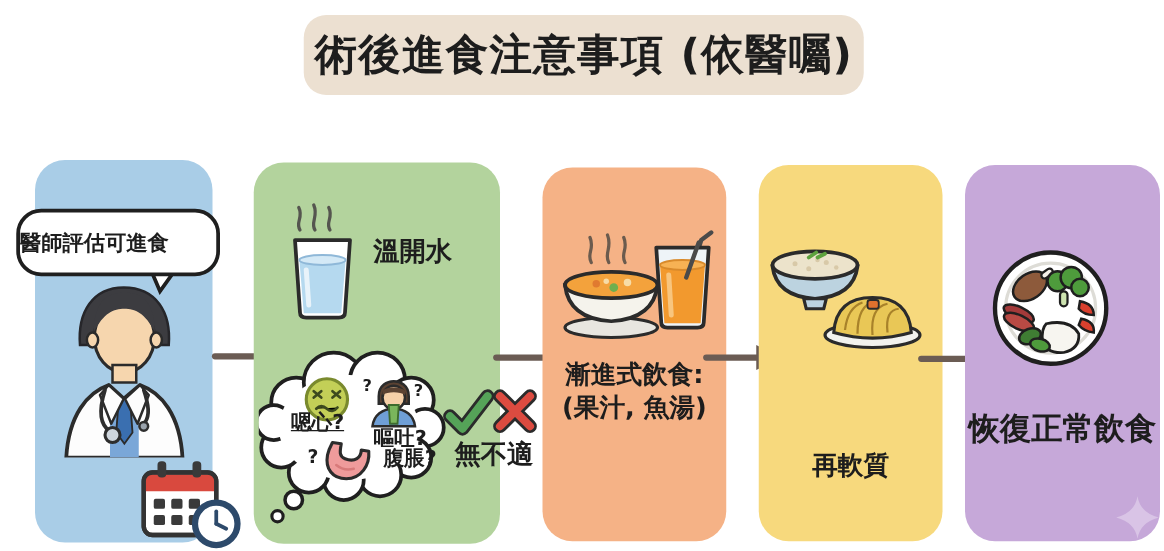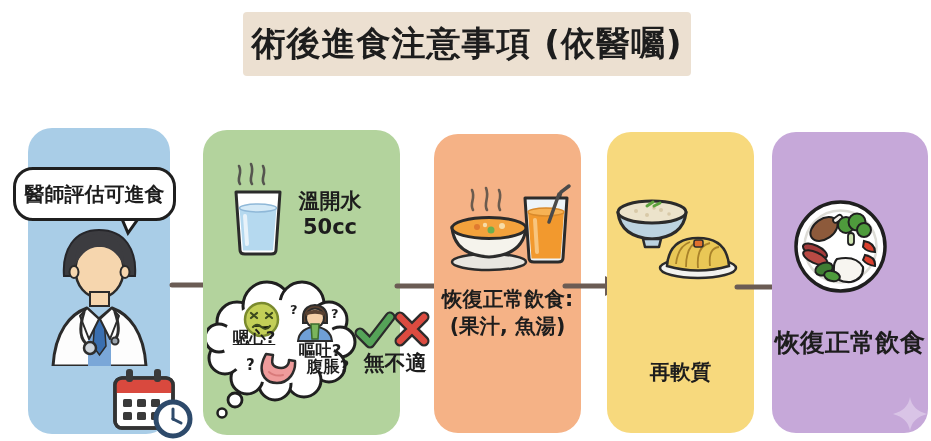--- a/index.html
+++ b/index.html
@@ -7,42 +7,42 @@
     width:931px;height:441px;position:relative;overflow:hidden;
     background:#ffffff;
     font-family:"DejaVu Sans","Liberation Sans",sans-serif;
     color:var(--c-text,#1d1d1d);
   }
   .abs{position:absolute;}
   
   .title-box{
     left:243px;top:12px;width:448px;height:64px;
     background:var(--c-title_bg,#ece0d1);
-    border-radius:4px;
+    border-radius:18px;
     display:flex;align-items:center;justify-content:center;
   }
   .title-text{
     font-size:34px;font-weight:700;letter-spacing:1px;white-space:nowrap;
   }
   
   .panel{border-radius:24px;}
   .panel-blue  {left:28px; top:128px;width:142px;height:306px;background:var(--c-panel_blue,#a9cde7);}
   .panel-green {left:203px;top:130px;width:197px;height:305px;background:var(--c-panel_green,#b3d39d);}
   .panel-orange{left:434px;top:134px;width:147px;height:299px;background:var(--c-panel_orange,#f5b286);}
   .panel-yellow{left:607px;top:132px;width:147px;height:301px;background:var(--c-panel_yellow,#f7d97d);}
   .panel-purple{left:772px;top:132px;width:156px;height:301px;background:var(--c-panel_purple,#c6a8d9);}
   
   .arrow line{stroke:var(--c-arrow,#6b5c54);stroke-width:5;stroke-linecap:round;}
   .arrow polygon{fill:var(--c-arrow,#6b5c54);}
   
   .speech-bubble{
     left:13px;top:167px;width:157px;height:48px;
     background:#ffffff;border:3px solid #1f1f1f;border-radius:20px;
-    display:flex;align-items:center;justify-content:center;
-    font-size:20px;font-weight:700;white-space:nowrap;z-index:3;
+    display:flex;align-items:center;justify-content:flex-start;
+    font-size:17px;font-weight:700;white-space:nowrap;z-index:3;
   }
   .bubble-tail{left:116px;top:212px;z-index:2;}
   
   .cjk{font-weight:700;text-align:center;white-space:nowrap;}
   .water-label{left:282px;top:188px;width:96px;font-size:21px;line-height:26px;}
   .symptom{font-size:16.5px;line-height:18px;z-index:5;}
   .sym-1{left:222px;top:329px;width:64px;text-decoration:underline;}
   .sym-2{left:288px;top:342px;width:64px;}
   .sym-3{left:296px;top:358px;width:64px;}
   .qmark{font-size:15px;font-weight:700;z-index:5;}
@@ -139,21 +139,20 @@
   </g>
 
   <path d="M6,32 L10,90 Q10,94 15,94 L41,94 Q46,94 46,90 L50,32 Z" fill="#ffffff" stroke="#2b2b2b" stroke-width="3" stroke-linejoin="round"></path>
   <path d="M9.5,48 L13,90.5 L43,90.5 L46.5,48 Z" fill="#b5d9ef"></path>
   <ellipse cx="28" cy="48" rx="18.5" ry="4" fill="#d4e9f6" stroke="#8fb8d8" stroke-width="1.5"></ellipse>
   <path d="M15,56 L17,84" stroke="#e8f3fa" stroke-width="4" stroke-linecap="round"></path>
 </svg>
 
 <div class="abs cjk water-label">
   <div>溫開水</div>
-  <div>50cc</div>
 </div>
 
 <svg class="abs" style="left:207px;top:280px;" width="150" height="140" viewBox="0 0 150 140">
   <g fill="#ffffff" stroke="#1f1f1f" stroke-width="3">
     <circle cx="30" cy="42" r="20"></circle>
       <circle cx="60" cy="26" r="24"></circle>
       <circle cx="95" cy="24" r="22"></circle>
     <circle cx="122" cy="40" r="18"></circle>
       <circle cx="133" cy="62" r="15"></circle>
       <circle cx="122" cy="86" r="16"></circle>
@@ -233,21 +232,21 @@
 <svg class="abs" style="left:519px;top:182px;" width="54" height="84" viewBox="0 0 54 84">
   <path d="M32,42 L42,10 L50,4" fill="none" stroke="#4a4a4a" stroke-width="3.5" stroke-linecap="round"></path>
   <path d="M6,16 L10,76 Q10,80 15,80 L39,80 Q44,80 44,76 L48,16 Z" fill="#eef4f8" stroke="#2b2b2b" stroke-width="3" stroke-linejoin="round"></path>
   <path d="M9,30 L12.5,76.5 L41.5,76.5 L45,30 Z" fill="#f2992e"></path>
   <ellipse cx="27" cy="30" rx="18" ry="4" fill="#f7b254" stroke="#d98a2b" stroke-width="1.5"></ellipse>
   <path d="M30,40 L40,12" stroke="#4a4a4a" stroke-width="3.5" stroke-linecap="round"></path>
   <path d="M16,38 L18,70" stroke="#f8c57e" stroke-width="4" stroke-linecap="round"></path>
 </svg>
 
 <div class="abs cjk orange-text">
-  <div>恢復正常飲食:</div>
+  <div>漸進式飲食:</div>
   <div>(果汁, 魚湯)</div>
 </div>
 
 <svg class="abs arrow" style="left:561px;top:272px;" width="66" height="28" viewBox="0 0 66 28">
   <line x1="4" y1="14" x2="46" y2="14"></line>
     <polygon points="44,4 64,14 44,24"></polygon>
 </svg>
 
 <div class="abs panel panel-yellow"></div>
 

